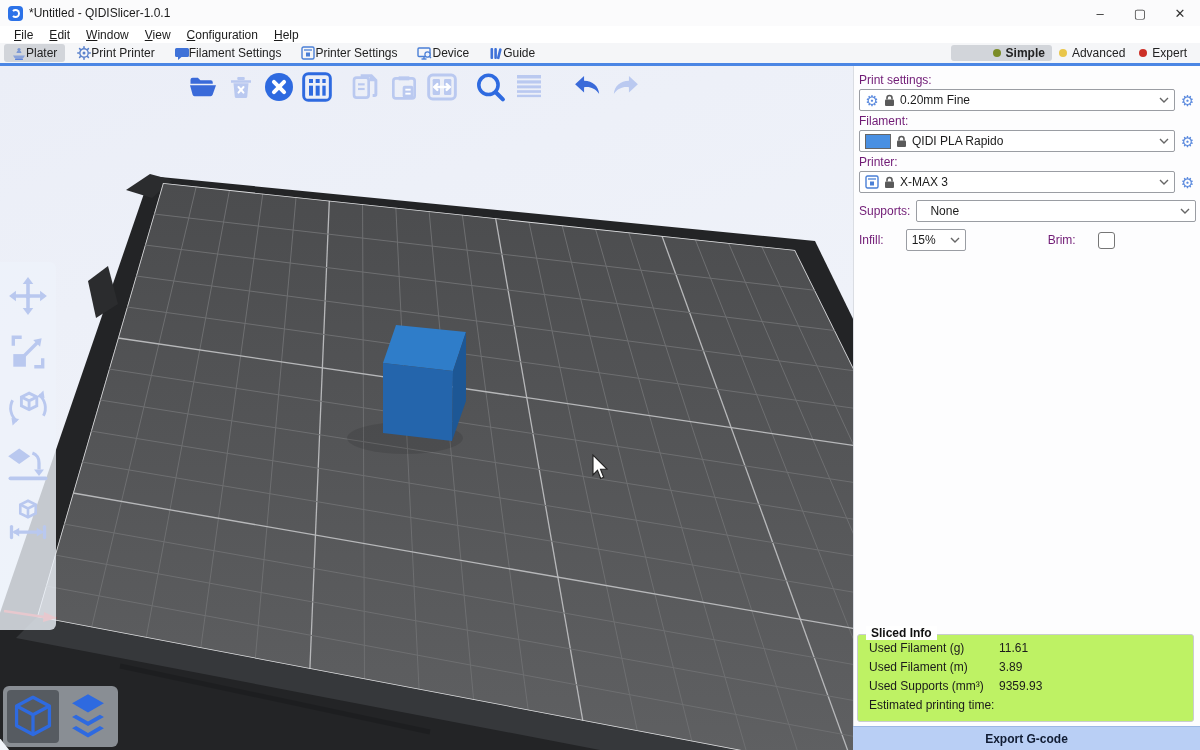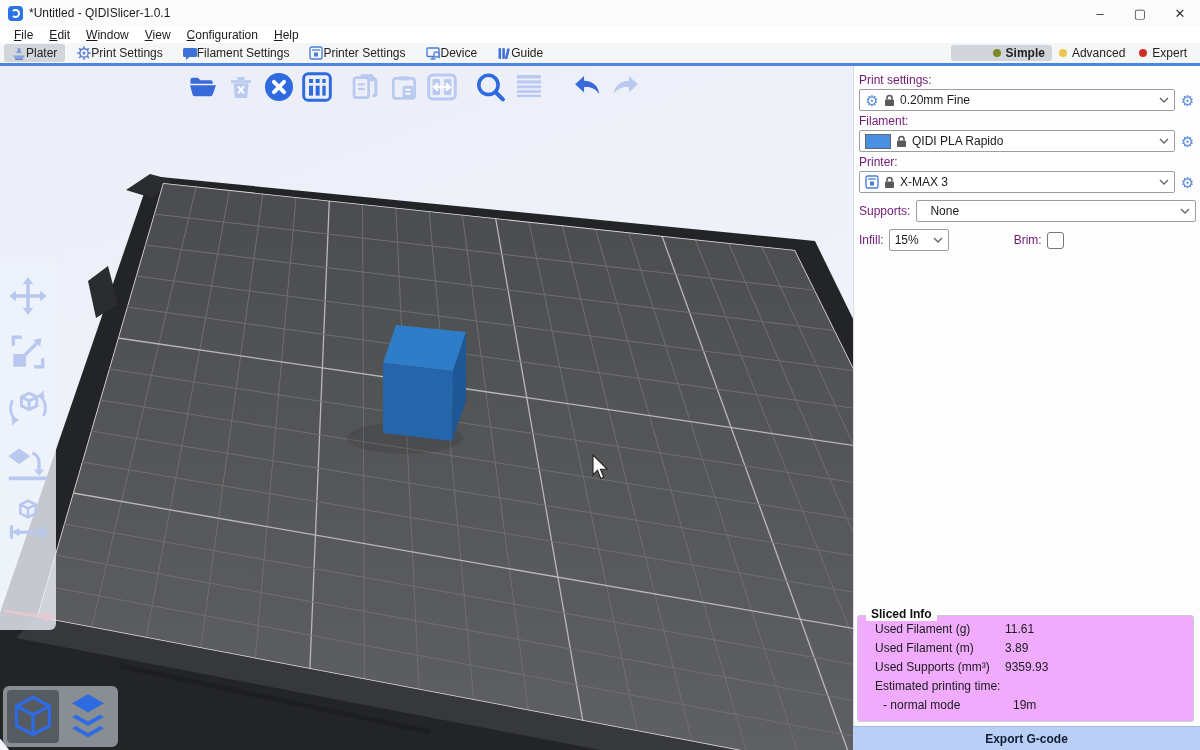--- a/index.html
+++ b/index.html
@@ -44,21 +44,21 @@
   .plabel{font-size:12px;color:#701a75;margin:3px 0 2px 0;}
   .combo-row{display:flex;align-items:center;gap:4px;}
   .combo{flex:1;height:20px;background:#fff;border:1px solid #9a9da3;border-radius:2px;display:flex;align-items:center;padding:0 5px;gap:5px;min-width:0;}
   .combo-text{font-size:12px;color:#1b1b1b;flex:1;white-space:nowrap;overflow:hidden;}
   .chev{flex:0 0 auto;}
   .gear-btn{flex:0 0 auto;width:17px;height:17px;font-size:15px;line-height:17px;color:#5b8ade;text-align:center;}
   .swatch{width:24px;height:13px;background:#4a90e2;border:1px solid #666;flex:0 0 auto;}
   .inline-row{display:flex;align-items:center;margin-top:7px;}
   .small-combo{height:20px;background:#fff;border:1px solid #9a9da3;border-radius:2px;display:flex;align-items:center;padding:0 5px;gap:6px;}
   .checkbox{width:15px;height:15px;border:1px solid #767676;border-radius:3px;background:#fff;}
-  .sliced{position:absolute;left:4px;right:6px;bottom:28px;border:1px solid #c9cccf;border-radius:3px;background:#f0abfc;padding:4px 6px 6px 17px;}
+  .sliced{position:absolute;left:4px;right:6px;bottom:28px;border:1px solid #c9cccf;border-radius:3px;background:#bef264;padding:4px 6px 6px 11px;}
   .sliced-legend{position:absolute;top:-9px;left:8px;background:#fff;padding:0 5px;font-size:12px;font-weight:bold;color:#111;}
   .srow{display:flex;font-size:12px;color:#1b1b1b;line-height:19px;}
   .srow .lab{width:130px;flex:0 0 auto;}
   .export-btn{position:absolute;left:0;right:0;bottom:0;height:23px;background:#b9cff5;border-top:1px solid #9db8e2;display:flex;align-items:center;justify-content:center;font-size:12px;font-weight:bold;color:#101c33;}
   .sliced-wrap{position:absolute;left:853px;top:66px;width:347px;height:684px;pointer-events:none;}
   .sliced-wrap > *{pointer-events:auto;}
 </style>
 </head>
 <body>
 
@@ -101,21 +101,21 @@
             <line x1="7" y1="0.8" x2="7" y2="2"></line>
             <line x1="7" y1="12" x2="7" y2="13.2"></line>
             <line x1="0.8" y1="7" x2="2" y2="7"></line>
             <line x1="12" y1="7" x2="13.2" y2="7"></line>
             <line x1="2.6" y1="2.6" x2="3.5" y2="3.5"></line>
             <line x1="10.5" y1="10.5" x2="11.4" y2="11.4"></line>
             <line x1="2.6" y1="11.4" x2="3.5" y2="10.5"></line>
             <line x1="10.5" y1="3.5" x2="11.4" y2="2.6"></line>
           </g>
         </svg>
-      <span>Print Settings</span>
+      <span>Print Printer</span>
     </div>
     <div class="tab">
       <svg width="14" height="13" viewBox="0 0 14 13">
           <path d="M1.5 1 h11 a1.5 1.5 0 0 1 1.5 1.5 v6 a1.5 1.5 0 0 1 -1.5 1.5 h-6 l-3.5 3 v-3 h-1.5 a1.5 1.5 0 0 1 -1.5 -1.5 v-6 a1.5 1.5 0 0 1 1.5 -1.5 z" fill="#3f72d8"></path>
         </svg>
       <span>Filament Settings</span>
     </div>
     <div class="tab">
       <svg width="14" height="14" viewBox="0 0 14 14">
           <rect x="1" y="1" width="12" height="12" rx="1.5" fill="none" stroke="#4a7fd6" stroke-width="1.4"></rect>
@@ -461,21 +461,21 @@
     <div class="inline-row" style="gap:6px;justify-content:flex-end;">
       <span class="plabel" style="margin:0">Supports:</span>
       <div class="combo" style="flex:1">
         <span class="combo-text" style="padding-left:8px">None</span>
         <svg class="chev" width="10" height="6" viewBox="0 0 10 6">
             <path d="M1 1 l4 4 4-4" fill="none" stroke="#666" stroke-width="1.4"></path>
           </svg>
       </div>
     </div>
 
-    <div class="inline-row" style="gap:5px;">
+    <div class="inline-row" style="gap:22px;">
       <span class="plabel" style="margin:0">Infill:</span>
       <div class="small-combo" style="width:48px">
         <span class="combo-text">15%</span>
         <svg class="chev" width="10" height="6" viewBox="0 0 10 6">
             <path d="M1 1 l4 4 4-4" fill="none" stroke="#666" stroke-width="1.4"></path>
           </svg>
       </div>
       <span class="plabel" style="margin:0 0 0 60px">Brim:</span>
       <span class="checkbox"></span>
     </div>
@@ -492,21 +492,17 @@
         <span class="lab">Used Filament (m)</span>
         <span>3.89</span>
       </div>
       <div class="srow">
         <span class="lab">Used Supports (mm³)</span>
         <span>9359.93</span>
       </div>
       <div class="srow">
         <span class="lab" style="width:auto">Estimated printing time:</span>
       </div>
-      <div class="srow">
-        <span class="lab" style="padding-left:8px">- normal mode</span>
-        <span>19m</span>
-      </div>
     </div>
     <div class="export-btn">Export G-code</div>
   </div>
 
 </div>
 
 </body></html>

